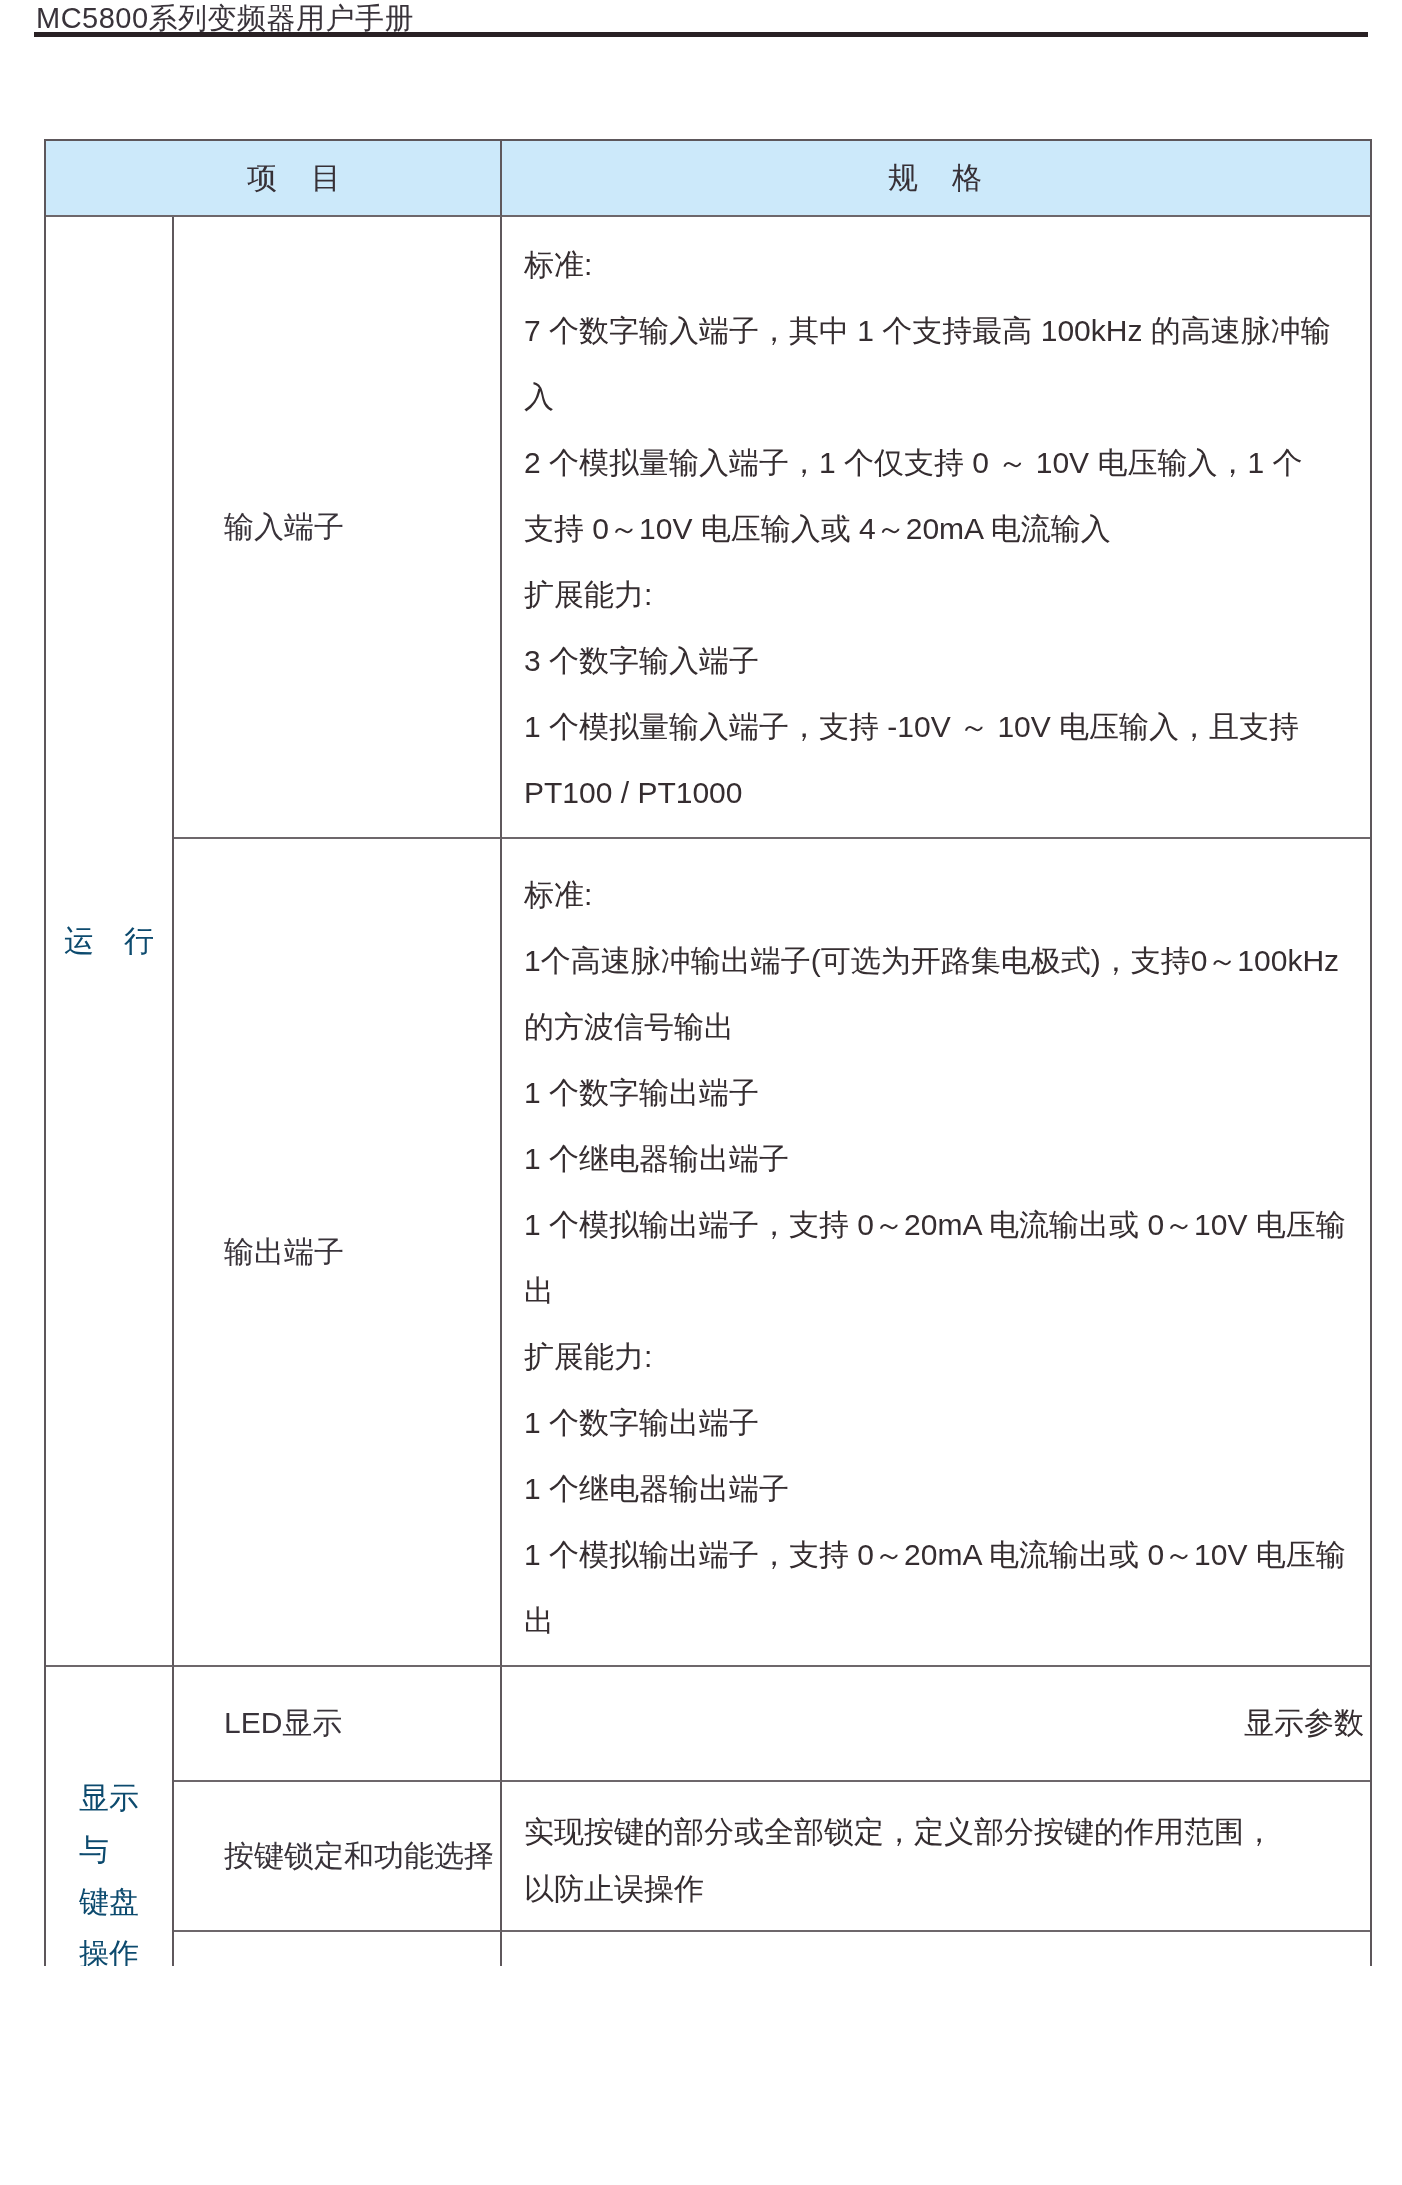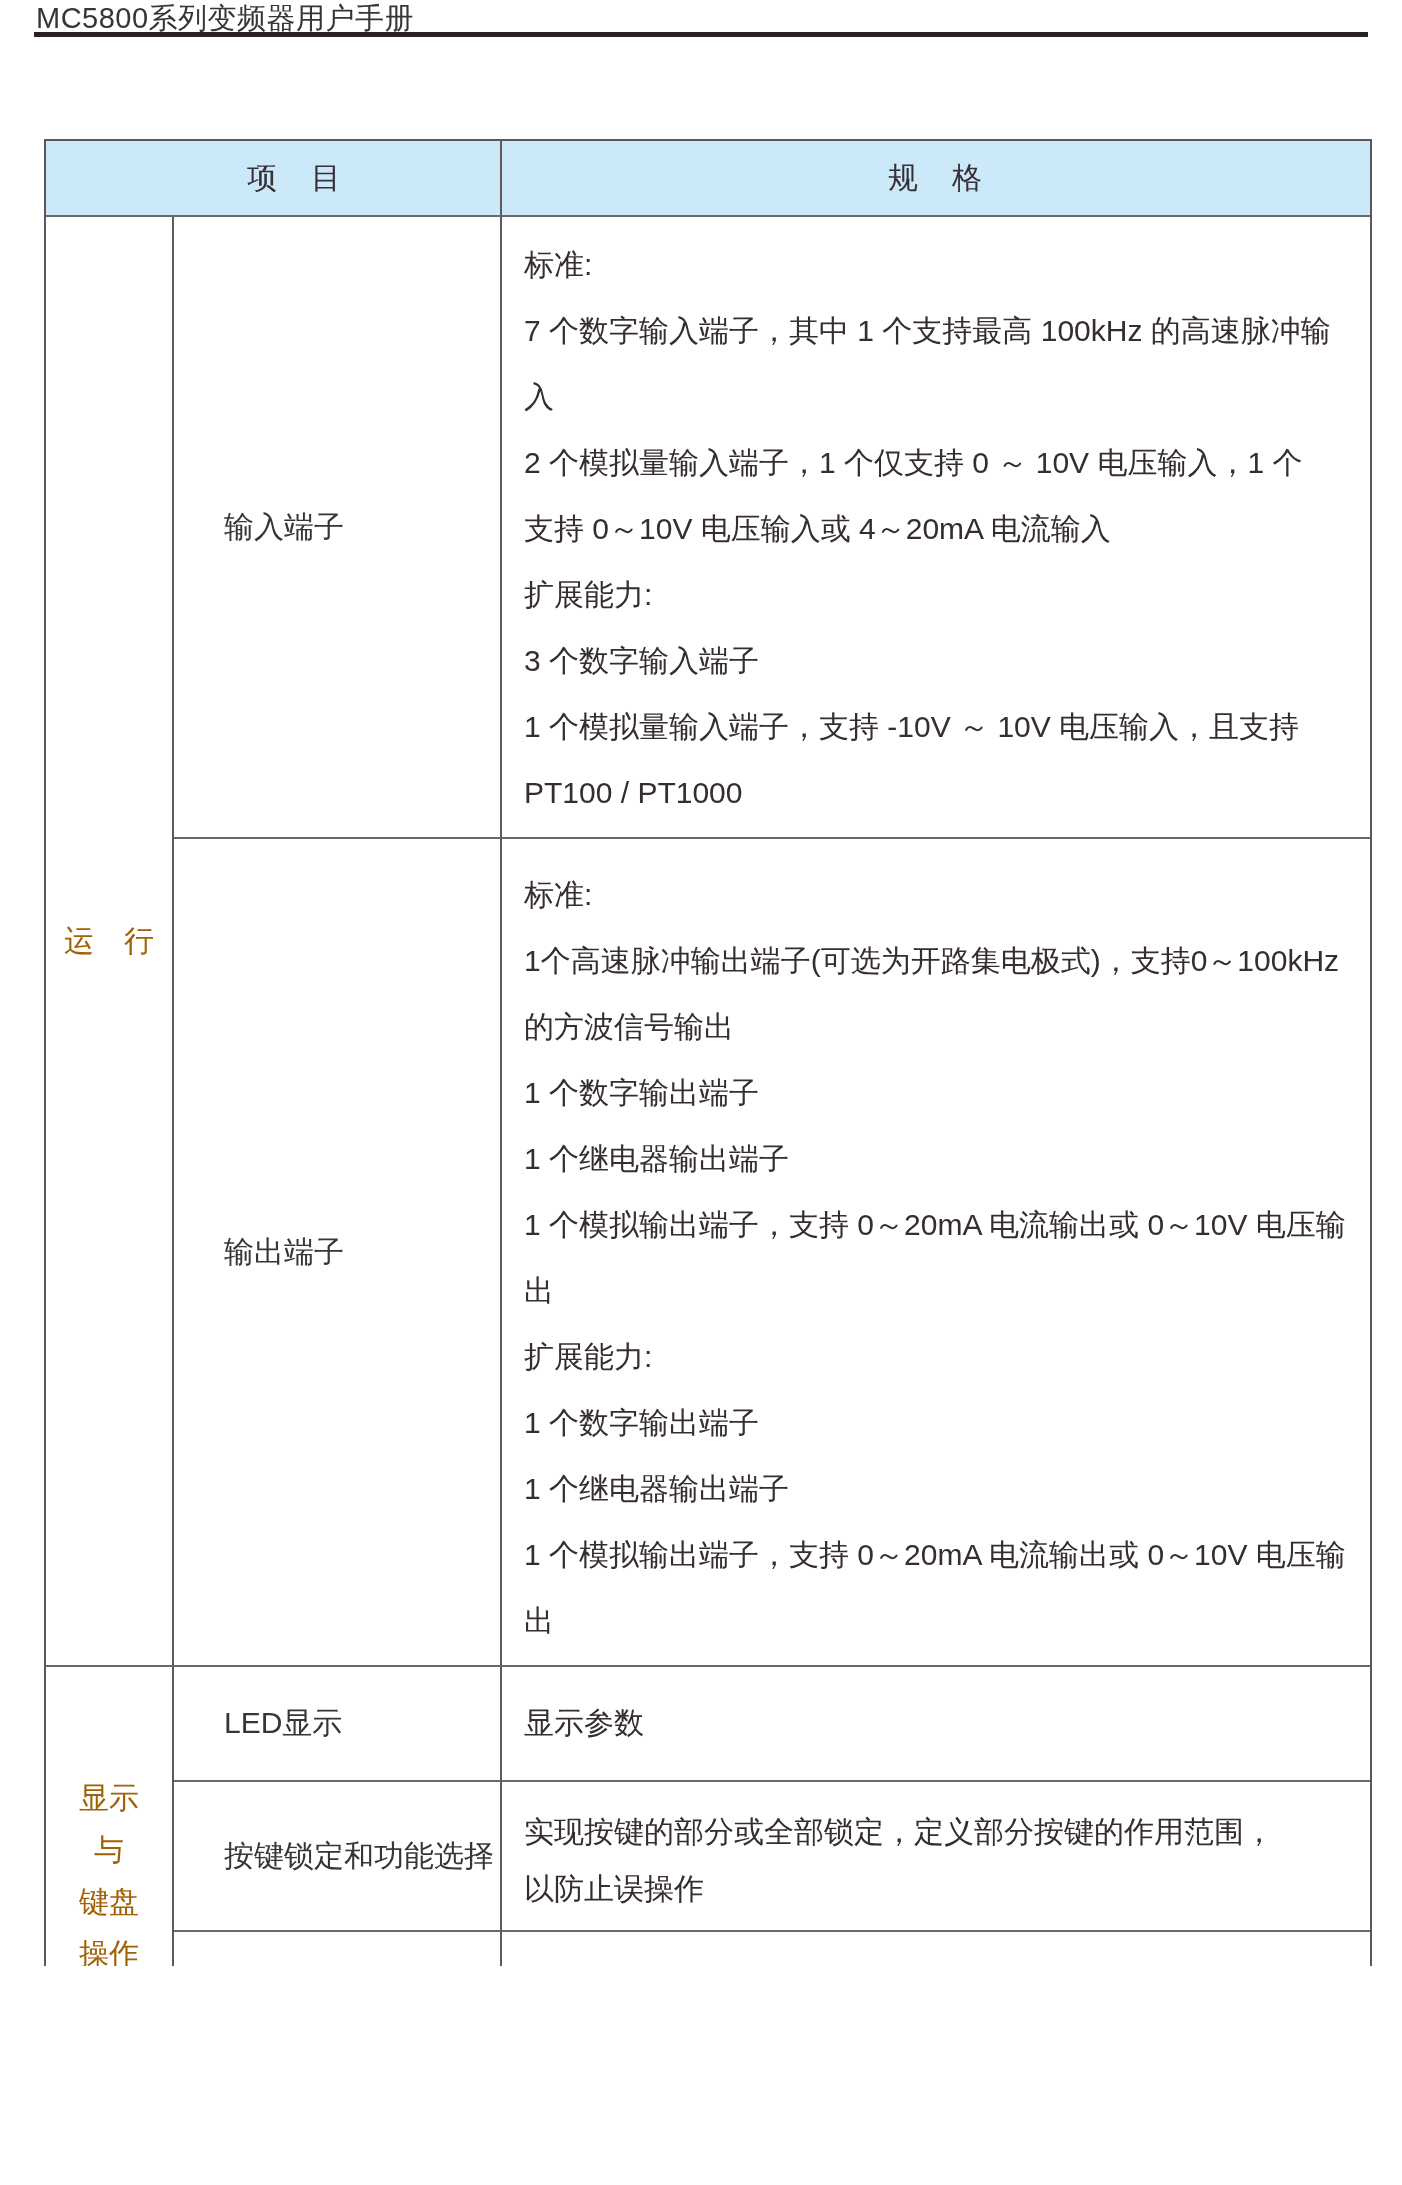--- a/index.html
+++ b/index.html
@@ -40,21 +40,21 @@
   }
   .cell.no-r{border-right:none;}
   .cell.no-b{border-bottom:none;}
   .hdr{
     background:#cce9fa;
     align-items:center;justify-content:center;
     color:#363036;letter-spacing:2px;
   }
   .group-cell{
     align-items:center;justify-content:center;
-    text-align:center;color:#a16207;
+    color:#0c4a6e;
   }
   .group-lines div{line-height:52px;}
   .label-cell{
     align-items:center;justify-content:flex-start;
     padding-left:50px;color:#39333a;
   }
   .spec-cell{
     flex-direction:column;justify-content:flex-start;
     padding-left:22px;padding-right:6px;color:#352d30;
   }
@@ -122,21 +122,21 @@
     <div class="cell group-cell no-b" style="grid-column:1;grid-row:4 / 7;">
       <div class="group-lines">
           <div>显示</div>
           <div>与</div>
           <div>键盘</div>
           <div>操作</div>
         </div>
     </div>
 
     <div class="cell label-cell" style="grid-column:2;grid-row:4;">LED显示</div>
-    <div class="cell spec-cell mid no-r" style="grid-column:3;grid-row:4;">
+    <div class="cell spec-cell mid no-r" style="grid-column:3;grid-row:4;align-items:flex-end;">
       <div>显示参数</div>
     </div>
 
     <div class="cell label-cell" style="grid-column:2;grid-row:5;">按键锁定和功能选择</div>
     <div class="cell spec-cell two no-r" style="grid-column:3;grid-row:5;">
         <div>实现按键的部分或全部锁定，定义部分按键的作用范围，</div>
         <div>以防止误操作</div>
       </div>
 
     <div class="cell label-cell no-b" style="grid-column:2;grid-row:6;">保护功能</div>

